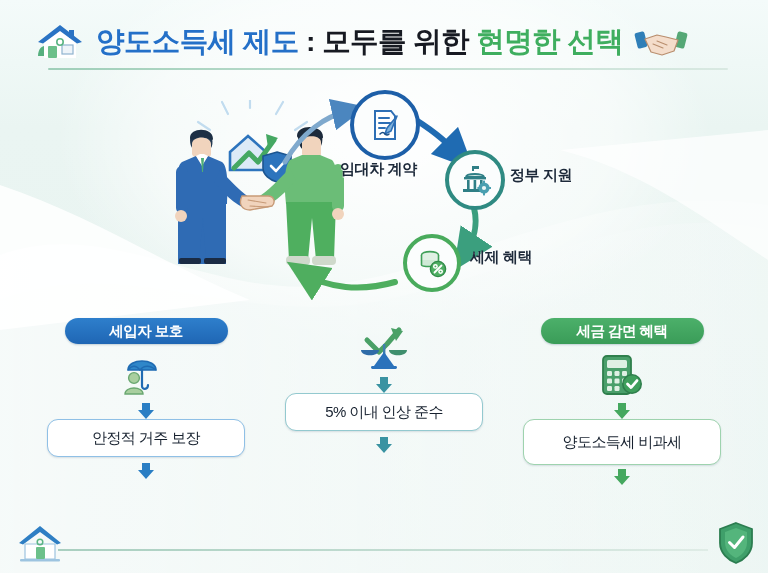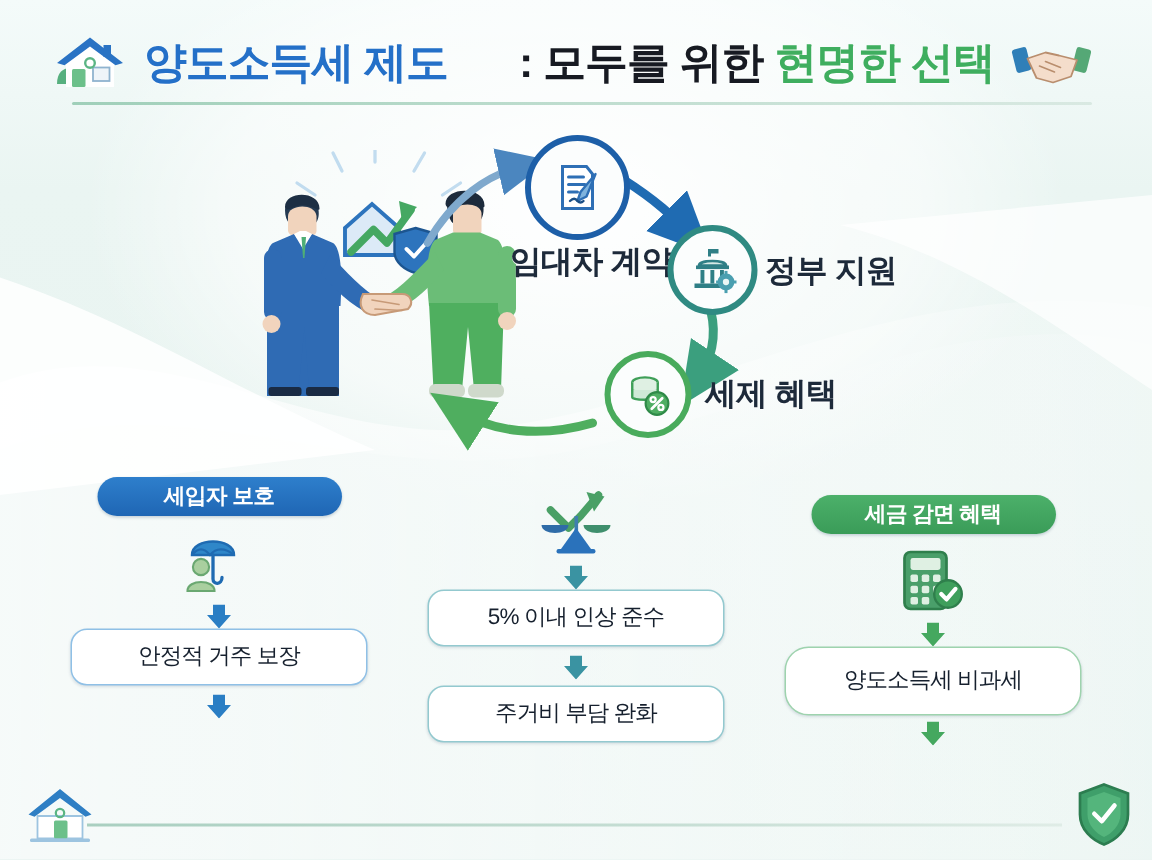--- a/index.html
+++ b/index.html
@@ -20,64 +20,64 @@
   .header{position:absolute;left:0;top:0;width:768px;height:82px;}
   .header-inner{
     position:absolute;left:34px;top:14px;right:20px;height:56px;
     display:flex;align-items:center;gap:10px;
   }
   .title-text{
     font-size:28.5px;font-weight:bold;letter-spacing:-0.6px;white-space:nowrap;
     text-shadow:0 1px 1px rgba(255,255,255,0.9);
   }
   .t-blue{color:#2470c8;}
-  .t-dark{color:#171a22;margin-left:40px;}
+  .t-dark{color:#171a22;}
   .t-green{color:#3fae5f;text-align:center;}
   .header-rule{
     position:absolute;left:48px;top:68px;width:680px;height:2px;
     background:linear-gradient(90deg,#9fcfb9 0%,#bcdccd 45%,#d9e9e2 100%);
     border-radius:2px;
   }
   
   .stage{position:absolute;left:0;top:82px;width:768px;height:232px;}
   .cycle-label{
-    position:absolute;font-size:21px;font-weight:bold;color:#1d2a3a;
+    position:absolute;font-size:15px;font-weight:bold;color:#1d2a3a;
     letter-spacing:-0.4px;white-space:nowrap;
     text-shadow:0 1px 0 rgba(255,255,255,0.95);
   }
   .node{position:absolute;border-radius:50%;background:#fbfdfd;
     display:flex;align-items:center;justify-content:center;}
   .node.contract{left:350px;top:8px;width:62px;height:62px;border:4px solid #1d5fa8;}
   .node.govt{left:445px;top:68px;width:52px;height:52px;border:4px solid #2f8a82;}
   .node.tax{left:403px;top:152px;width:50px;height:50px;border:4px solid #49ab5c;}
   
   .columns{position:absolute;left:0;top:318px;width:768px;height:225px;}
   .col{position:absolute;top:0;width:236px;}
   .col1{left:28px;} .col2{left:266px;} .col3{left:504px;}
   .badge{
     margin:0 auto;display:block;width:163px;height:26px;line-height:26px;
     border-radius:13px;text-align:center;color:#ffffff;font-size:14.5px;
     font-weight:bold;letter-spacing:-0.5px;white-space:nowrap;
     box-shadow:0 1px 2px rgba(20,60,90,0.22);
   }
   .badge.b1{background:linear-gradient(180deg,#2e7fcc 0%,#1f66b4 100%);}
   .badge.b2{background:linear-gradient(90deg,#1f66b4 0%,#2d86a8 50%,#4bb06b 100%);}
-  .badge.b3{background:linear-gradient(180deg,#4cb06a 0%,#3a9c58 100%);margin-top:12px;}
+  .badge.b3{background:linear-gradient(180deg,#4cb06a 0%,#3a9c58 100%);}
   .colicon{height:52px;display:flex;align-items:center;justify-content:center;margin-top:6px;}
   .arrow{display:flex;justify-content:center;height:17px;align-items:center;}
   .box{
     box-sizing:border-box;width:198px;margin:0 auto;background:#ffffff;
     border-radius:11px;text-align:center;
     font-size:15px;font-weight:normal;color:#16202e;letter-spacing:-0.6px;
     display:flex;align-items:center;justify-content:center;
     box-shadow:0 1px 2px rgba(30,60,90,0.14);
     line-height:1.18;padding:0 6px;
   }
   .box.h1{height:38px;}
-  .box.h2{height:46px;border-radius:16px;}
+  .box.h2{height:46px;}
   .box.blue{border:1.6px solid #8fc0e6;}
   .box.mix{border:1.6px solid #93c9cf;}
   .box.green{border:1.6px solid #9ed3ae;}
   .box span{display:block;}
   
   .footer{position:absolute;left:0;bottom:0;width:768px;height:52px;}
   .footer-rule{
     position:absolute;left:58px;bottom:22px;width:650px;height:1.6px;
     background:linear-gradient(90deg,#a9cfc0 0%,#c6ded4 60%,#dfece6 100%);
   }
@@ -298,23 +298,20 @@
           </svg>
       </div>
       <div class="box h1 mix">
         <span>5% 이내 인상 준수</span>
       </div>
       <div class="arrow" style="margin-top:5px;">
         <svg width="20" height="16" viewBox="0 0 20 16">
             <path d="M6,0 h8 v7 h4 l-8,9 l-8,-9 h4 Z" fill="#3a93a2"></path>
           </svg>
       </div>
-      <div class="box h1 mix" style="margin-top:4px;">
-        <span>주거비 부담 완화</span>
-      </div>
     </div>
 
     <div class="col col3">
       <div class="badge b3">세금 감면 혜택</div>
       <div class="colicon">
         <svg width="48" height="48" viewBox="0 0 48 48">
           <rect x="5" y="4" width="28" height="38" rx="4" fill="#4a9f6a" stroke="#2f7f4c" stroke-width="1.8"></rect>
           <rect x="9" y="8" width="20" height="8" rx="1.6" fill="#dff0e3"></rect>
           <g fill="#dff0e3">
             <rect x="9" y="19" width="5" height="5" rx="1.2"></rect>

